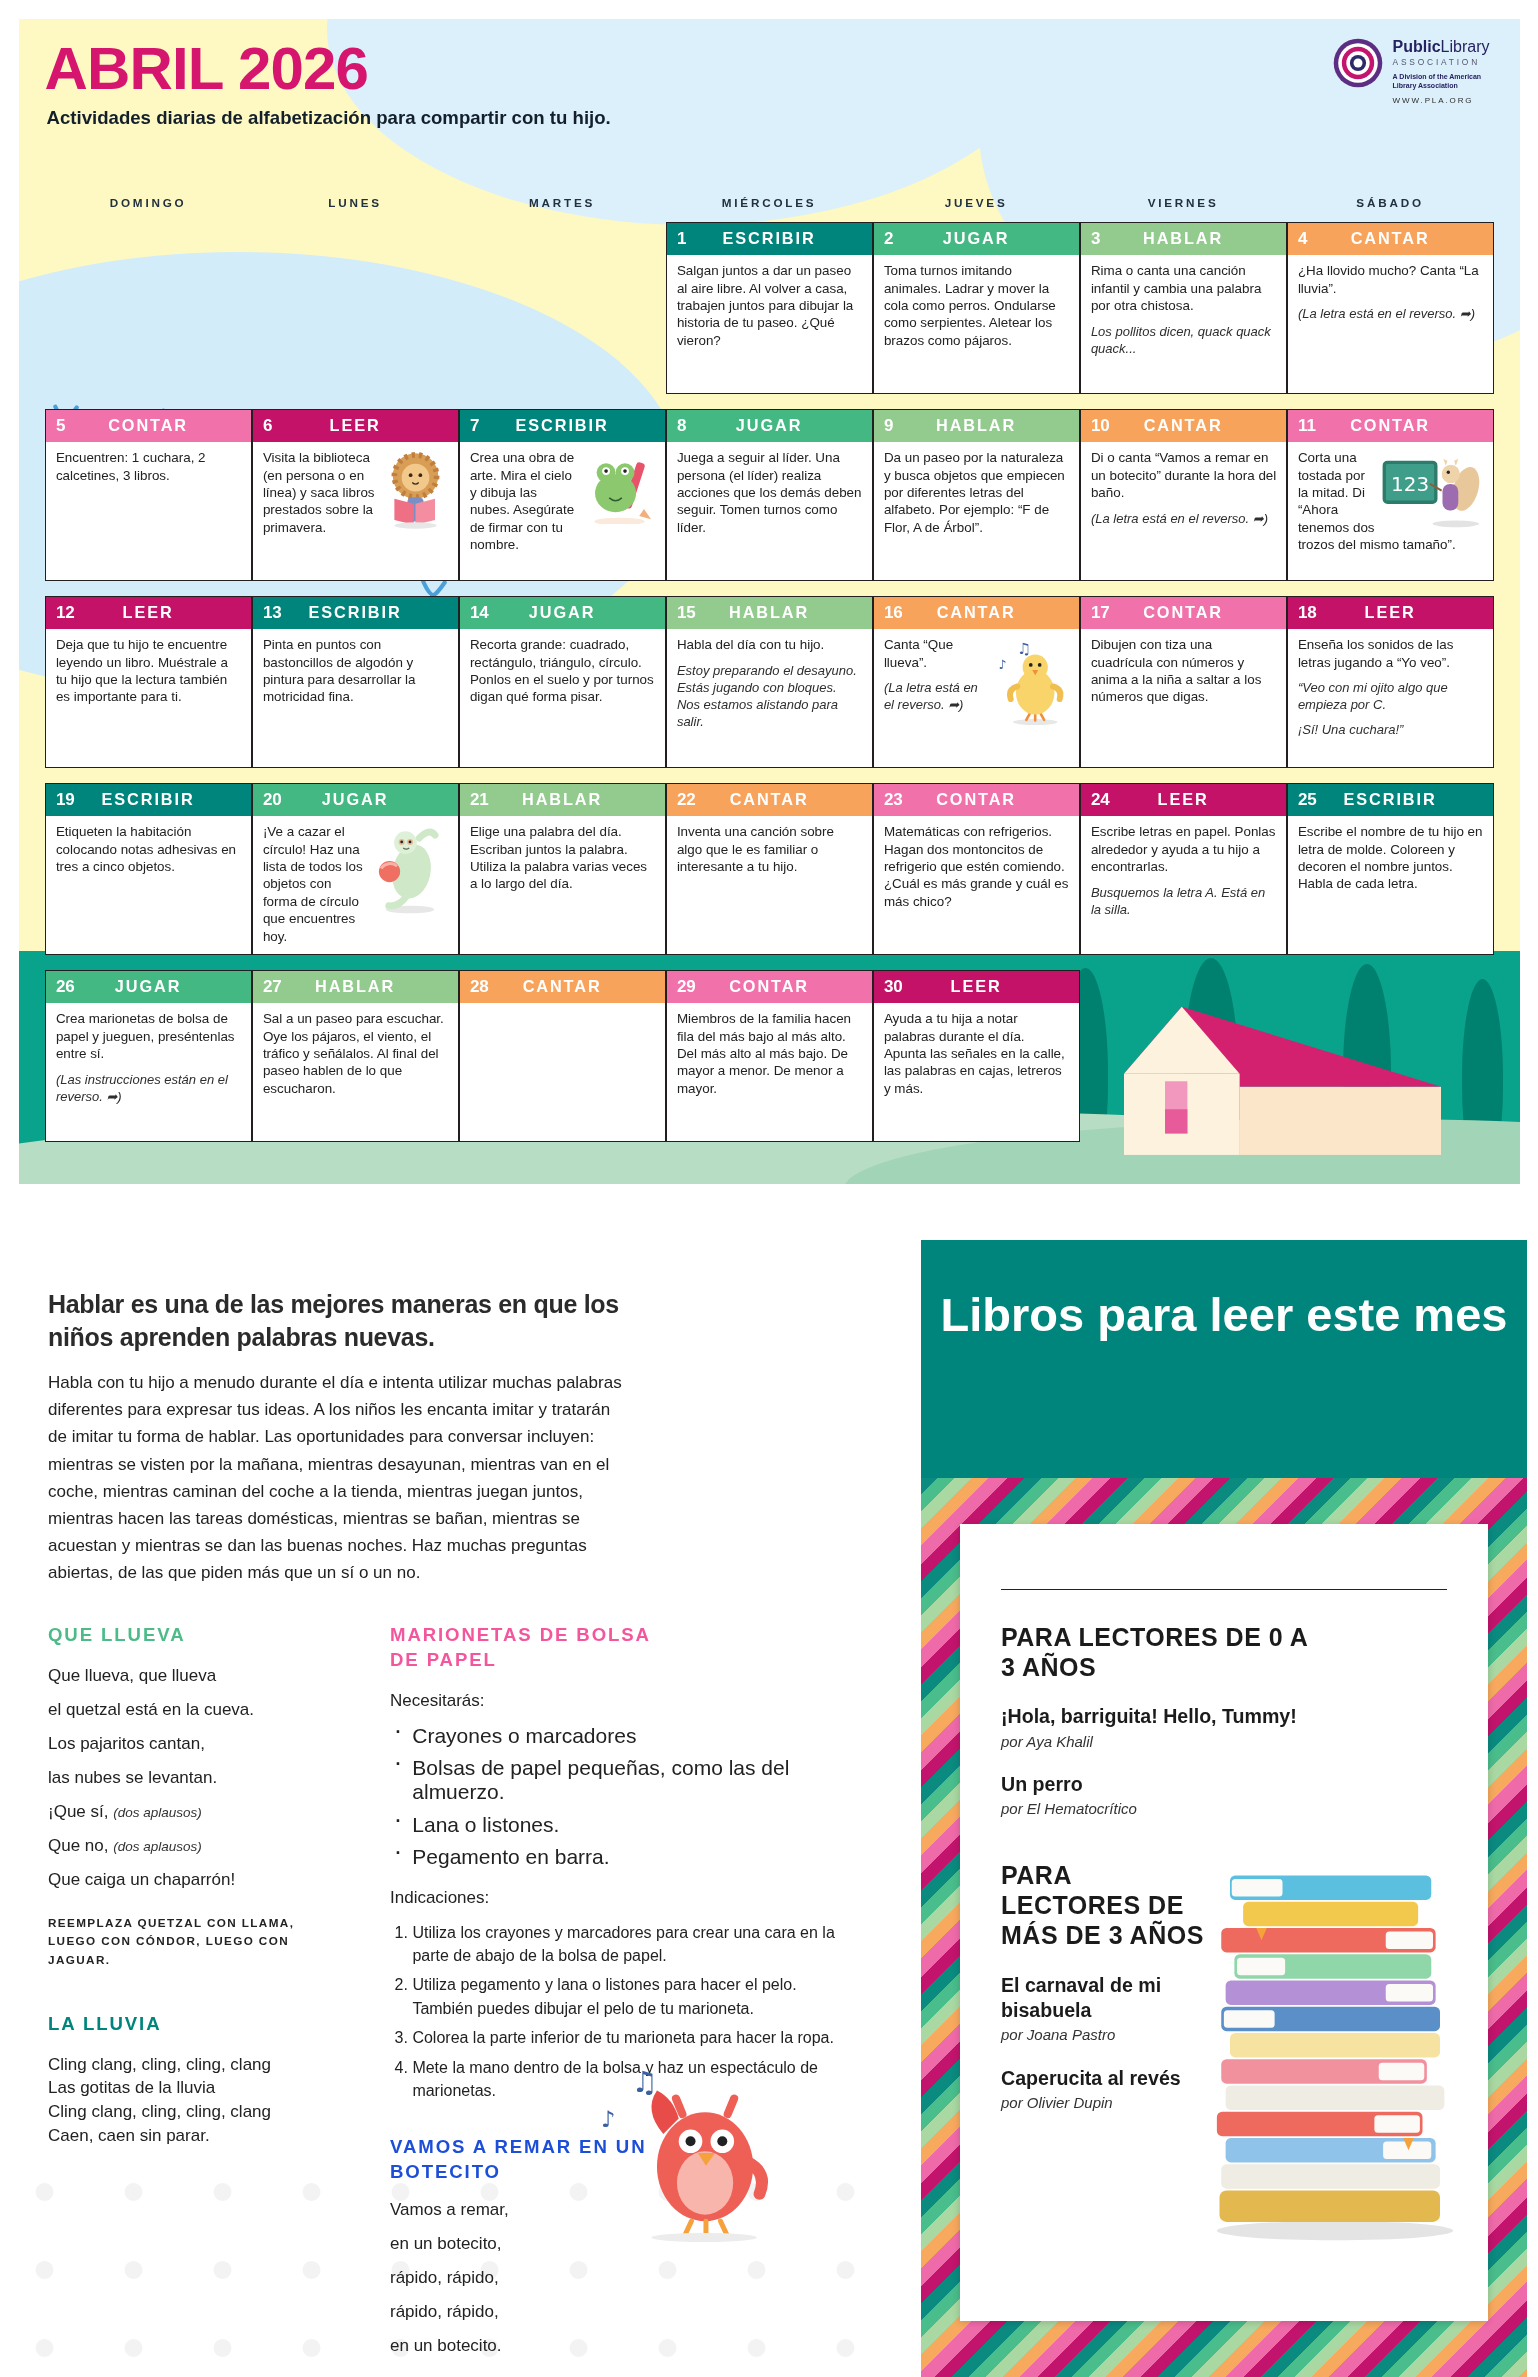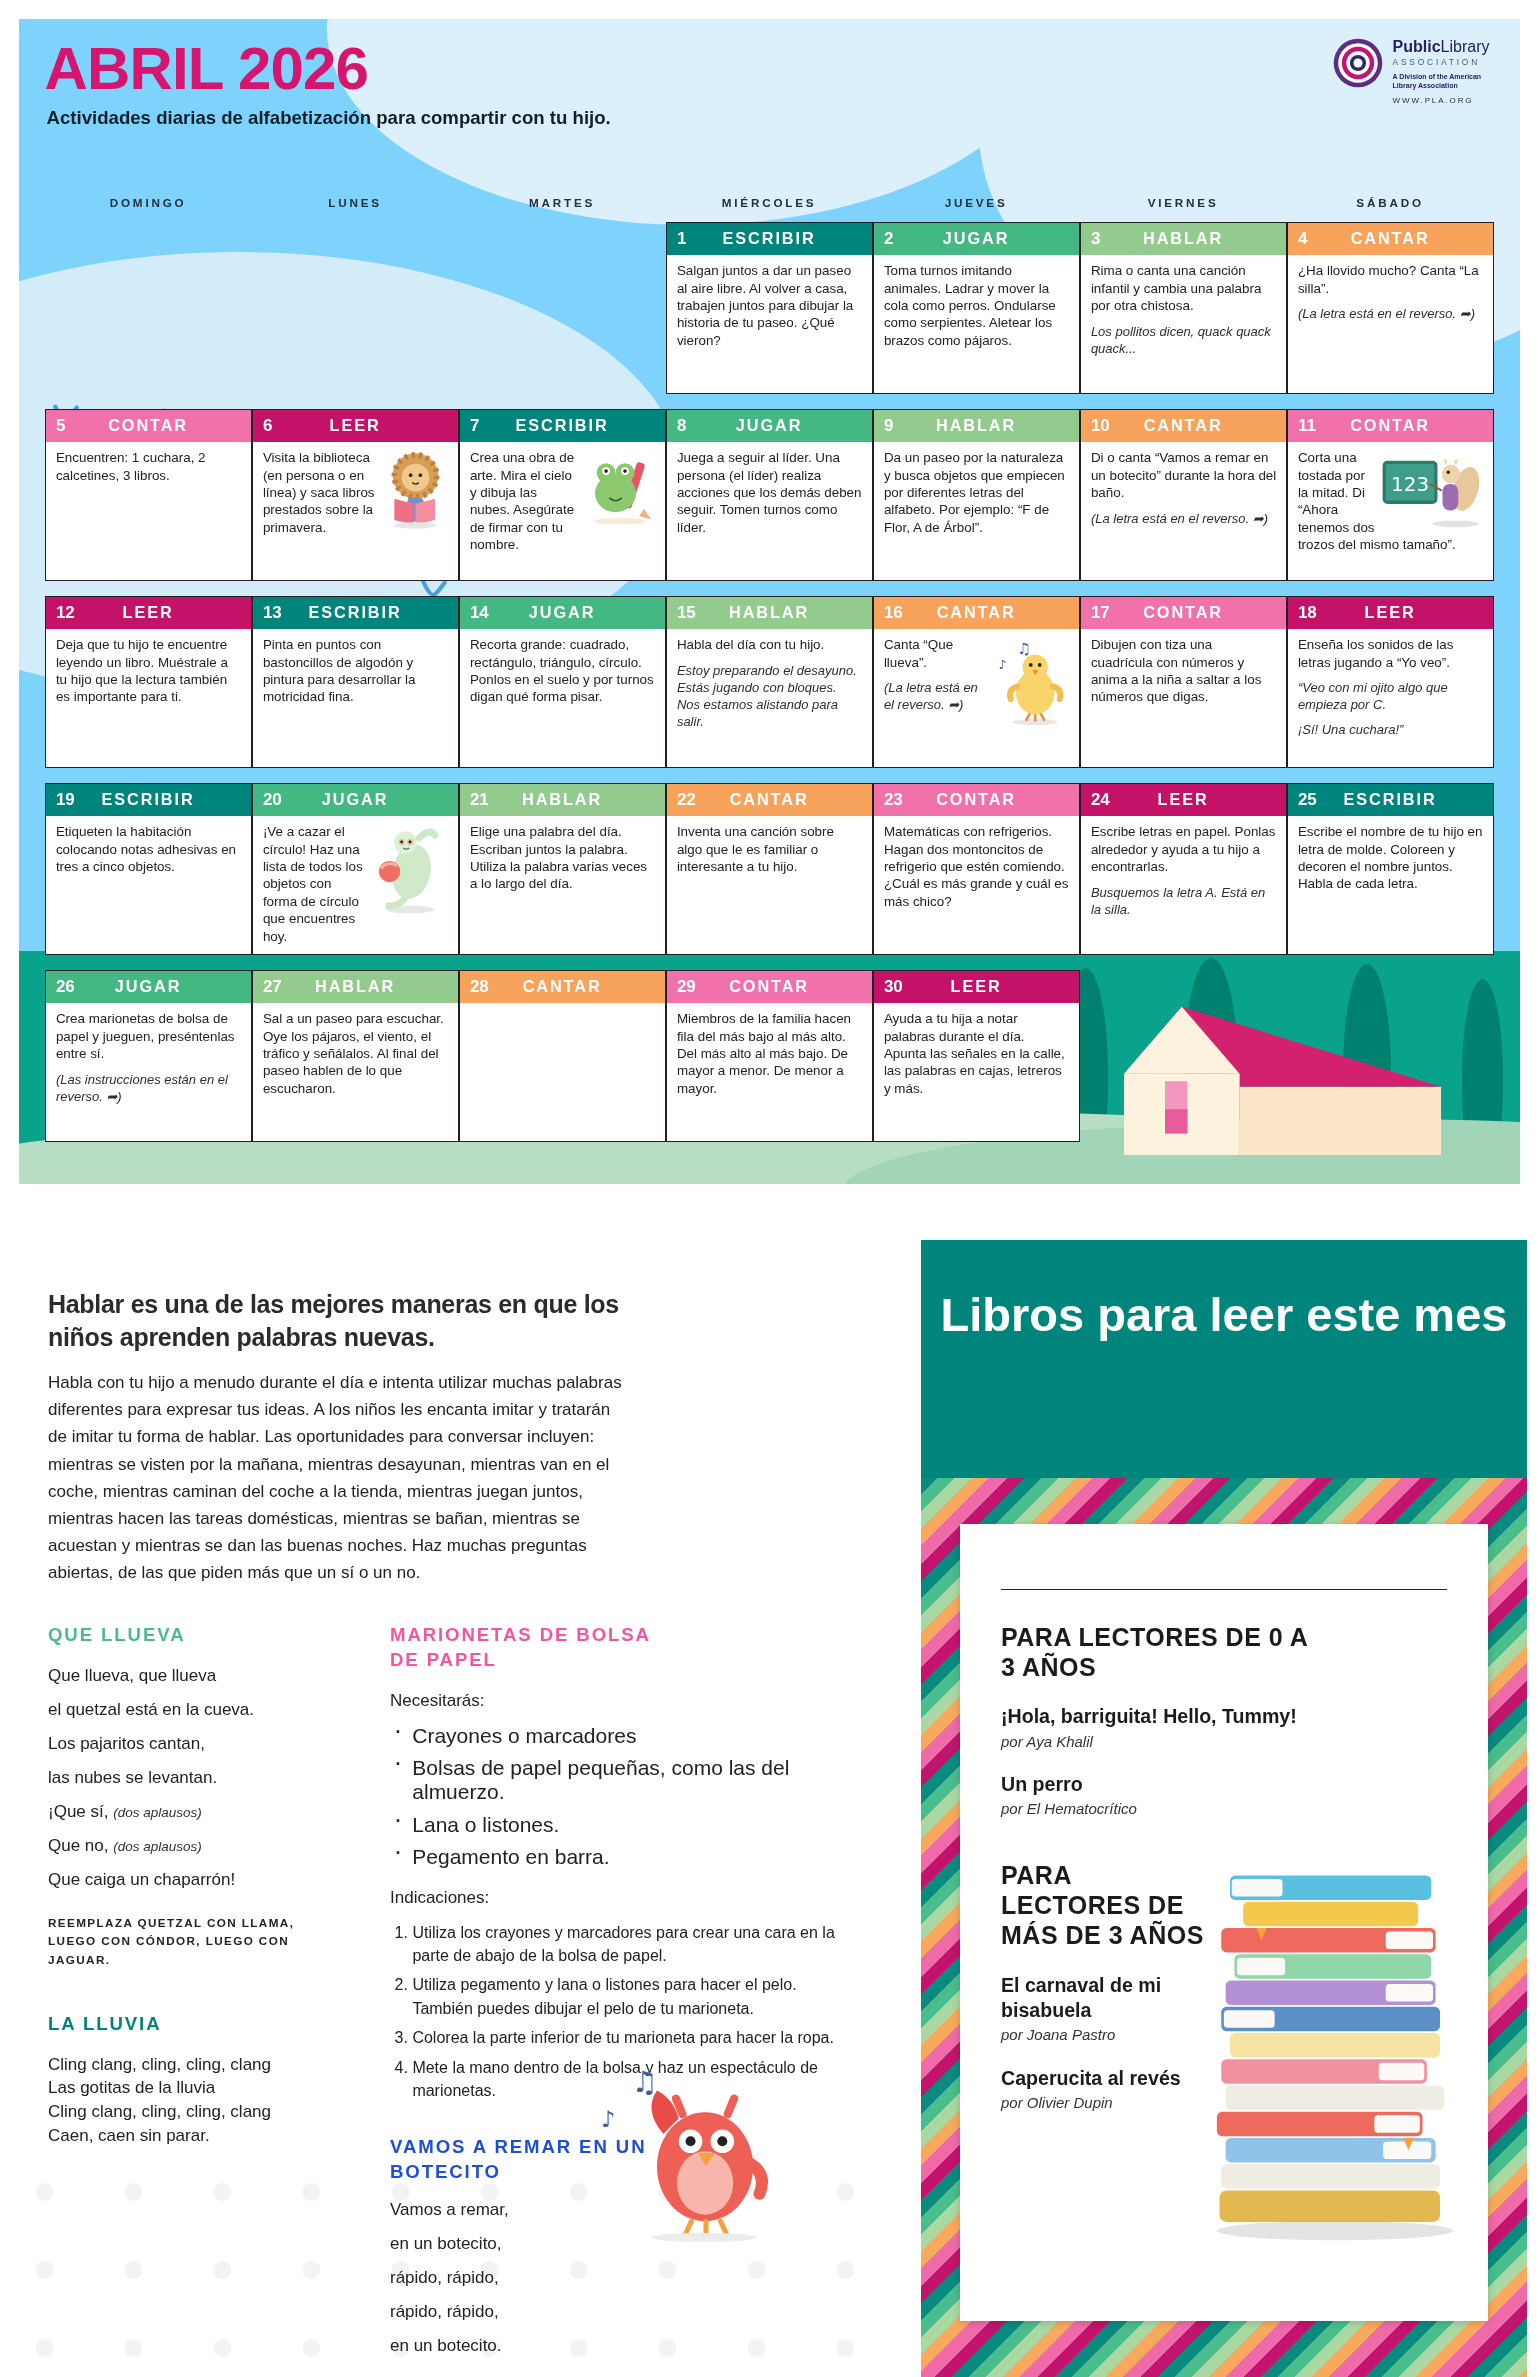--- a/index.html
+++ b/index.html
@@ -1,21 +1,21 @@
 <!DOCTYPE html>
 <html style="font-size:15px"><head>
 <meta charset="utf-8">
 <style>
   *{box-sizing:border-box;margin:0;padding:0}
   html,body{background:#fff}
   body{font-family:"Liberation Sans",sans-serif;color:#232323}
   .page{position:relative;width:1538px;height:2377px;background:#fff;overflow:hidden}
 
   
-  .poster{position:absolute;left:18.6px;top:18.6px;width:1501px;height:1359px;background:#7dd3fc;overflow:hidden}
+  .poster{position:absolute;left:18.6px;top:18.6px;width:1501px;height:1359px;background:#fef9c3;overflow:hidden}
   .blob{position:absolute;background:#dbf0fa;border-radius:50%}
   .blob.b1{left:308px;top:-186px;width:727px;height:392px}
   .blob.b2{right:-149px;top:-131px;width:690px;height:485px}
   .blob.b3{left:-224px;top:233px;width:886px;height:447px;background:#d3ecf9}
   .bird{position:absolute}
 
   .poster-title{position:absolute;left:26px;top:15px;font-size:60px;font-weight:900;letter-spacing:-0.9px;color:#d6156e}
   .poster-subtitle{position:absolute;left:28px;top:88px;font-size:18.6px;font-weight:700;color:#13202c}
 
   .logo{position:absolute;right:15px;top:17px;display:flex;gap:7.5px;align-items:flex-start}
@@ -202,21 +202,21 @@
             <p class="cell-text">Rima o canta una canción infantil y cambia una palabra por otra chistosa.</p>
             <p class="cell-note">Los pollitos dicen, quack quack quack...</p>
           </div>
         </div>
         <div class="cal-cell" style="grid-area: 1 / 7;">
           <div class="cell-head" style="background: rgb(247, 163, 92);">
             <span class="cell-day">4</span>
             <span class="cell-cat">CANTAR</span>
           </div>
           <div class="cell-body">
-            <p class="cell-text">¿Ha llovido mucho? Canta “La silla”.</p>
+            <p class="cell-text">¿Ha llovido mucho? Canta “La lluvia”.</p>
             <p class="cell-note">(La letra está en el reverso. ➦)</p>
           </div>
         </div>
         <div class="cal-cell" style="grid-area: 2 / 1;">
           <div class="cell-head" style="background: rgb(241, 114, 171);">
             <span class="cell-day">5</span>
             <span class="cell-cat">CONTAR</span>
           </div>
           <div class="cell-body">
             <p class="cell-text">Encuentren: 1 cuchara, 2 calcetines, 3 libros.</p>

